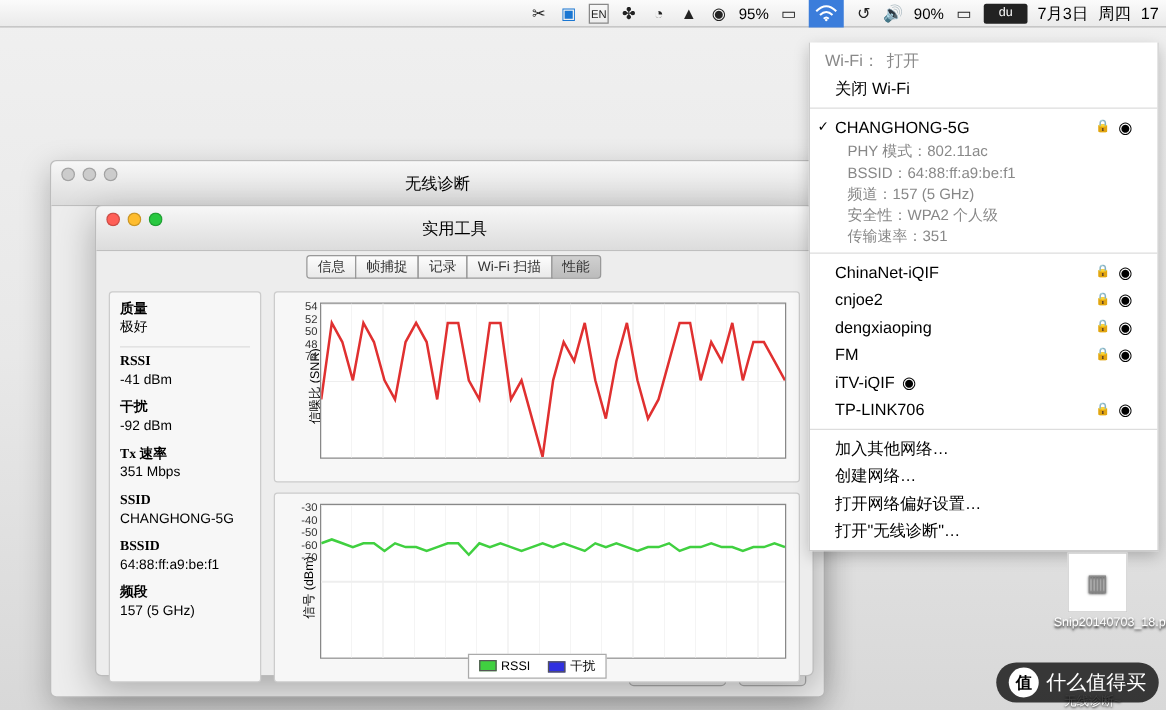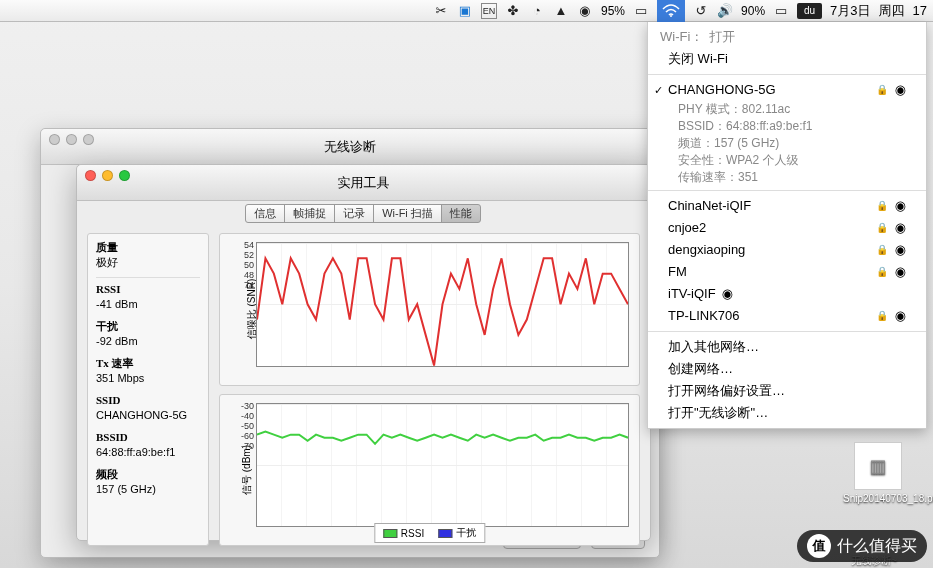--- a/index.html
+++ b/index.html
@@ -3,24 +3,24 @@
   <meta charset="utf-8">
   <style>
     * { margin: 0; padding: 0; box-sizing: border-box; font-family: -apple-system, "Helvetica Neue", "PingFang SC", sans-serif; }
     body { width: 933px; height: 568px; background: linear-gradient(180deg,#f0f0f0 0%,#e8e8e8 50%,#d8d8d8 100%); position: relative; overflow: hidden; }
     
     
     .menubar { position: absolute; top: 0; left: 0; right: 0; height: 22px; background: linear-gradient(#fbfbfb,#eaeaea); border-bottom: 1px solid #bbb; display: flex; align-items: center; justify-content: flex-end; padding: 0 6px; font-size: 13px; gap: 8px; }
     .menubar .icon { width: 16px; height: 16px; display: flex; align-items: center; justify-content: center; color:#222; }
     .menubar .pct { font-size: 12px; }
     .menubar .wifi-icon { background: #3b7ddb; width: 28px; height: 22px; display: flex; align-items: center; justify-content: center; color:#fff; }
-    .menubar .du { background:#222; color:#fff; font-size:10px; width:25px; height:16px; display:flex; align-items:center; justify-content:center; border-radius:2px;}
-    
-    
-    .wifi-menu { position: absolute; top: 22px; left: 647px; width: 280px; background: #fff; border: 1px solid #ccc; border-top: none; box-shadow: 0 4px 12px rgba(0,0,0,.25); font-size: 13px; padding: 4px 0; }
+    .menubar .du { background:#222; color:#fff; font-size:10px; width:35px; height:16px; display:flex; align-items:center; justify-content:center; border-radius:2px;}
+    
+    
+    .wifi-menu { position: absolute; top: 34px; left: 647px; width: 280px; background: #fff; border: 1px solid #ccc; border-top: none; box-shadow: 0 4px 12px rgba(0,0,0,.25); font-size: 13px; padding: 4px 0; }
     .wifi-menu .row { padding: 2px 20px 2px 20px; display: flex; align-items: center; position: relative; line-height: 18px; }
     .wifi-menu .row.black { color: #000; }
     .wifi-menu hr { border: none; border-top: 1px solid #ddd; margin: 4px 0; }
     .wifi-menu .check { position: absolute; left: 6px; font-size: 11px; }
     .wifi-menu .lock { margin-left: auto; font-size: 10px; color:#444; }
     .wifi-menu .sig { margin-left: 6px; }
     .wifi-menu .detail { padding-left: 30px; color:#888; font-size:12px; line-height:17px; }
     .wifi-menu .hdr { padding: 2px 12px; color:#888; display:flex; gap:6px;}
     
     

